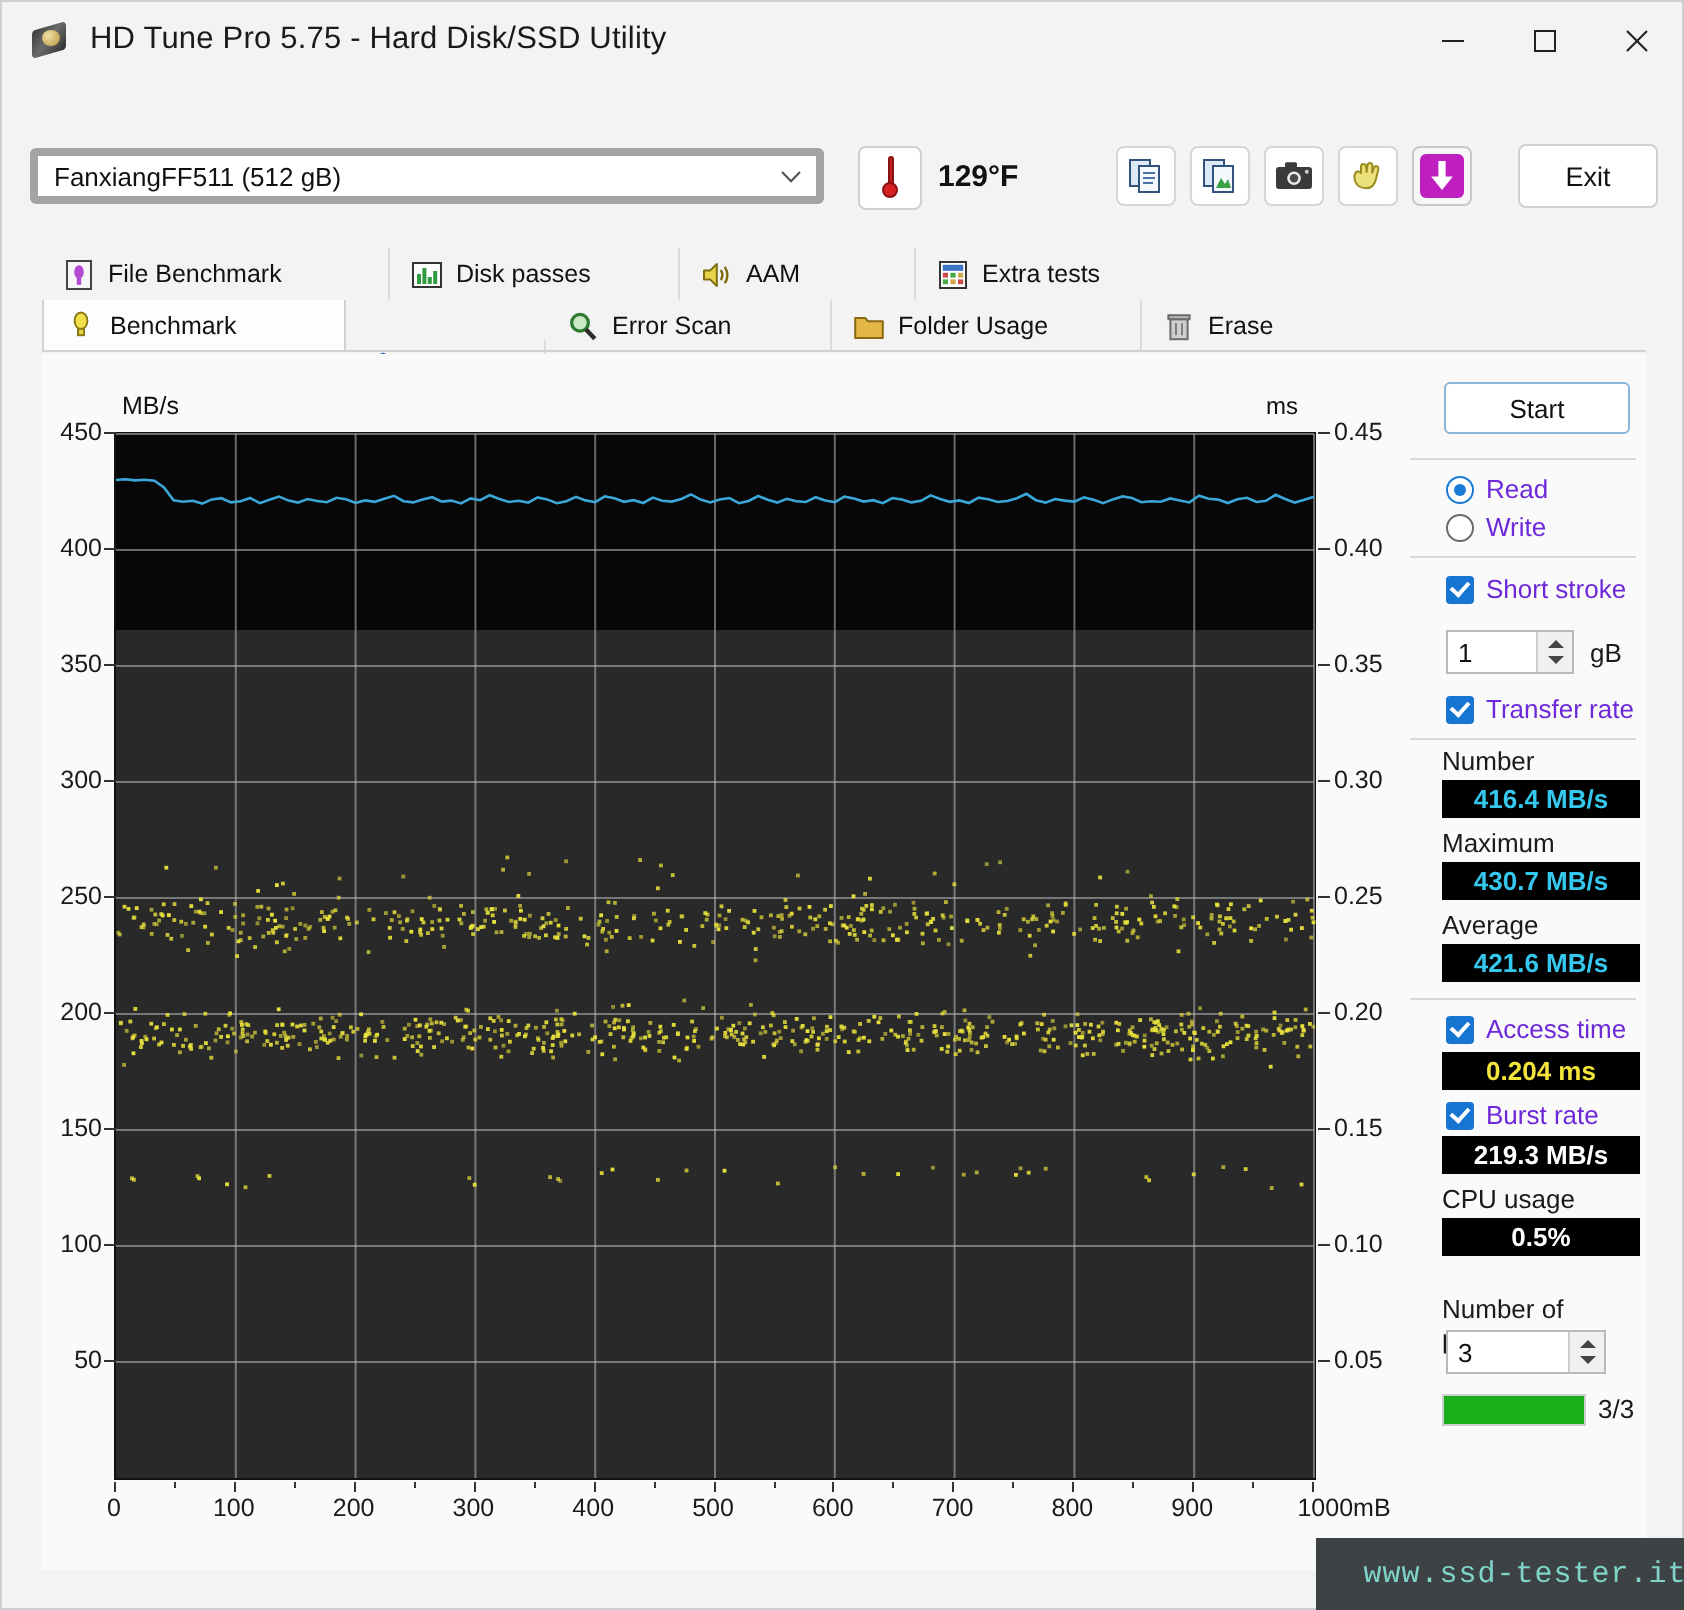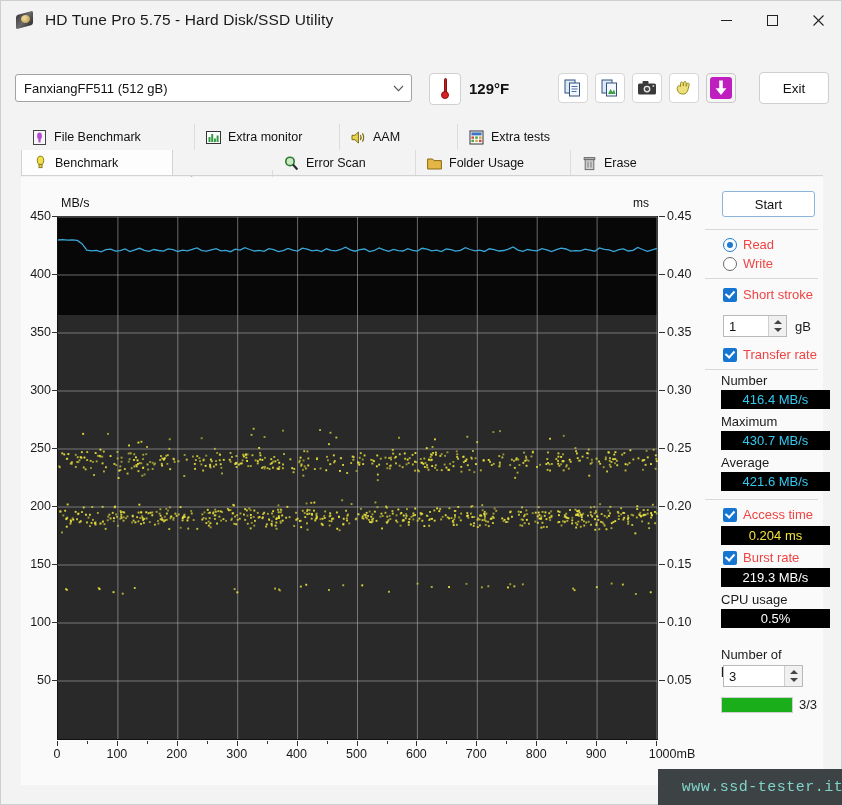--- a/index.html
+++ b/index.html
@@ -35,21 +35,21 @@
   .wbtn{width:46px;height:38px;display:flex;align-items:center;justify-content:center;}
   .wbtn svg{display:block;}
   
   .menubar{position:absolute;left:0;top:38px;width:100%;height:26px;background:#f3f3f3;display:flex;align-items:center;}
   .menu-item{font-size:13.5px;color:#111;padding:2px 10px;margin-left:6px;}
   .menu-item u{text-decoration:underline;}
   
   .toolbar{position:absolute;left:0;top:66px;width:100%;height:48px;}
   .drive-select{
     position:absolute;left:14px;top:7px;width:397px;height:28px;
-    background:#fff;border:1px solid #a3a3a3;border-radius:3px;
+    background:#fff;border:4px solid #a3a3a3;border-radius:3px;
     display:flex;align-items:center;box-sizing:border-box;
   }
   .drive-select .val{font-size:13px;color:#111;padding-left:8px;flex:1;}
   .drive-select .chev{width:26px;display:flex;align-items:center;justify-content:center;}
   .temp-box{
     position:absolute;left:428px;top:6px;width:30px;height:30px;
     background:#fff;border:1px solid #d0d0d0;border-radius:4px;
   }
   .thermo{position:absolute;left:11px;top:4px;width:8px;height:23px;}
   .thermo .stem{position:absolute;left:2.5px;top:0;width:3px;height:15px;background:#c22020;border:1px solid #8a1212;border-radius:2px 2px 0 0;box-sizing:border-box;}
@@ -104,21 +104,21 @@
     font-size:15px;display:flex;align-items:center;justify-content:center;letter-spacing:.5px;padding-left:12px;
   }
   
   .side{position:absolute;left:680px;top:0;width:122px;height:608px;}
   .start-btn{
     position:absolute;left:21px;top:14px;width:93px;height:26px;background:#fff;
     border:1px solid #8ab4d8;border-radius:3px;display:flex;align-items:center;
     justify-content:center;font-size:13px;color:#111;box-sizing:border-box;
   }
   .sep{position:absolute;left:4px;width:113px;height:1px;background:#d8d8d8;}
-  .radio-row,.check-row{position:absolute;left:22px;display:flex;align-items:center;gap:6px;font-size:13px;color:#ef4444;}
+  .radio-row,.check-row{position:absolute;left:22px;display:flex;align-items:center;gap:6px;font-size:13px;color:#6d28d9;}
   .radio{width:14px;height:14px;border-radius:50%;border:1px solid #6a6a6a;background:#fff;box-sizing:border-box;position:relative;flex:none;}
   .radio.on{border-color:#1a7bd4;}
   .radio.on:after{content:"";position:absolute;left:3px;top:3px;width:6px;height:6px;border-radius:50%;background:#1a7bd4;}
   .cbox{width:14px;height:14px;border-radius:2px;background:#1675d1;position:relative;flex:none;}
   .cbox:after{
     content:"";position:absolute;left:4px;top:1.5px;width:4px;height:7px;
     border:solid #fff;border-width:0 2px 2px 0;transform:rotate(42deg);
   }
   .spinner{
     position:absolute;left:22px;width:64px;height:22px;background:#fff;border:1px solid #b9b9b9;
@@ -126,23 +126,23 @@
   }
   .spinner .sv{font-size:13px;color:#111;padding-left:5px;flex:1;}
   .spinner .arrows{width:17px;height:20px;border-left:1px solid #cfcfcf;background:#f0f0f0;position:relative;}
   .spinner .arrows:before,.spinner .arrows:after{
     content:"";position:absolute;left:5px;border-left:4px solid transparent;border-right:4px solid transparent;
   }
   .spinner .arrows:before{top:4px;border-bottom:4px solid #444;}
   .spinner .arrows:after{bottom:4px;border-top:4px solid #444;}
   .sub-label{position:absolute;left:20px;font-size:13px;color:#1a1a1a;}
   .valbox{
-    position:absolute;left:20px;width:109px;height:19px;background:#000;
+    position:absolute;left:20px;width:99px;height:19px;background:#000;
     display:flex;align-items:center;justify-content:center;
-    font-size:13px;font-weight:normal;box-sizing:border-box;
+    font-size:13px;font-weight:bold;box-sizing:border-box;
   }
   .valbox.cyan{color:#35c8ef;}
   .valbox.yellow{color:#f2e43a;}
   .valbox.white{color:#ffffff;}
   .progress-outer{position:absolute;left:20px;top:696px;width:97px;height:16px;}
   .progress-track{position:absolute;left:0;top:0;width:72px;height:16px;background:#e6e6e6;border:1px solid #cfcfcf;box-sizing:border-box;}
   .progress-fill{position:absolute;left:0;top:0;height:100%;background:#1aaf1a;}
   .progress-text{position:absolute;left:78px;top:0px;font-size:13px;color:#1a1a1a;}
   .gb-label{position:absolute;left:94px;font-size:13px;color:#1a1a1a;}
   svg{overflow:visible;}
@@ -255,21 +255,21 @@
       <div class="tab" style="width:145px;">
         <span class="ic">
           <svg width="17" height="17" viewBox="0 0 17 17">
             <rect x="1.5" y="2.5" width="14" height="12" fill="#fdfdfd" stroke="#333" stroke-width="1"></rect>
             <rect x="3.5" y="8" width="2" height="5" fill="#2f9c3f"></rect>
             <rect x="6.2" y="5" width="2" height="8" fill="#2f9c3f"></rect>
             <rect x="8.9" y="9.5" width="2" height="3.5" fill="#2f9c3f"></rect>
             <rect x="11.6" y="6.5" width="2" height="6.5" fill="#2f9c3f"></rect>
           </svg>
         </span>
-        <span>Extra monitor</span>
+        <span>Disk passes</span>
       </div>
       <div class="tab" style="width:118px;">
         <span class="ic">
           <svg width="17" height="17" viewBox="0 0 17 17">
             <path d="M2 6.3 L5 6.3 L8.4 3 L8.4 14 L5 10.7 L2 10.7 Z" fill="#e9d44c" stroke="#7d6c12" stroke-width="1" stroke-linejoin="round"></path>
             <path d="M10.4 6 Q12 8.5 10.4 11" fill="none" stroke="#7d6c12" stroke-width="1.2"></path>
             <path d="M12.4 4.4 Q15 8.5 12.4 12.6" fill="none" stroke="#7d6c12" stroke-width="1.2"></path>
           </svg>
         </span>
         <span>AAM</span>

